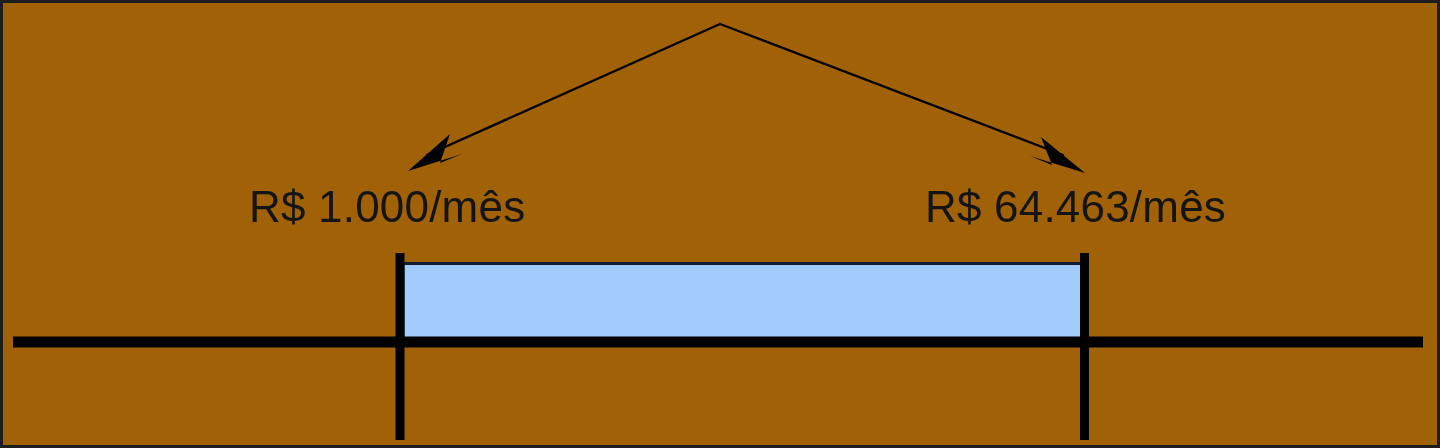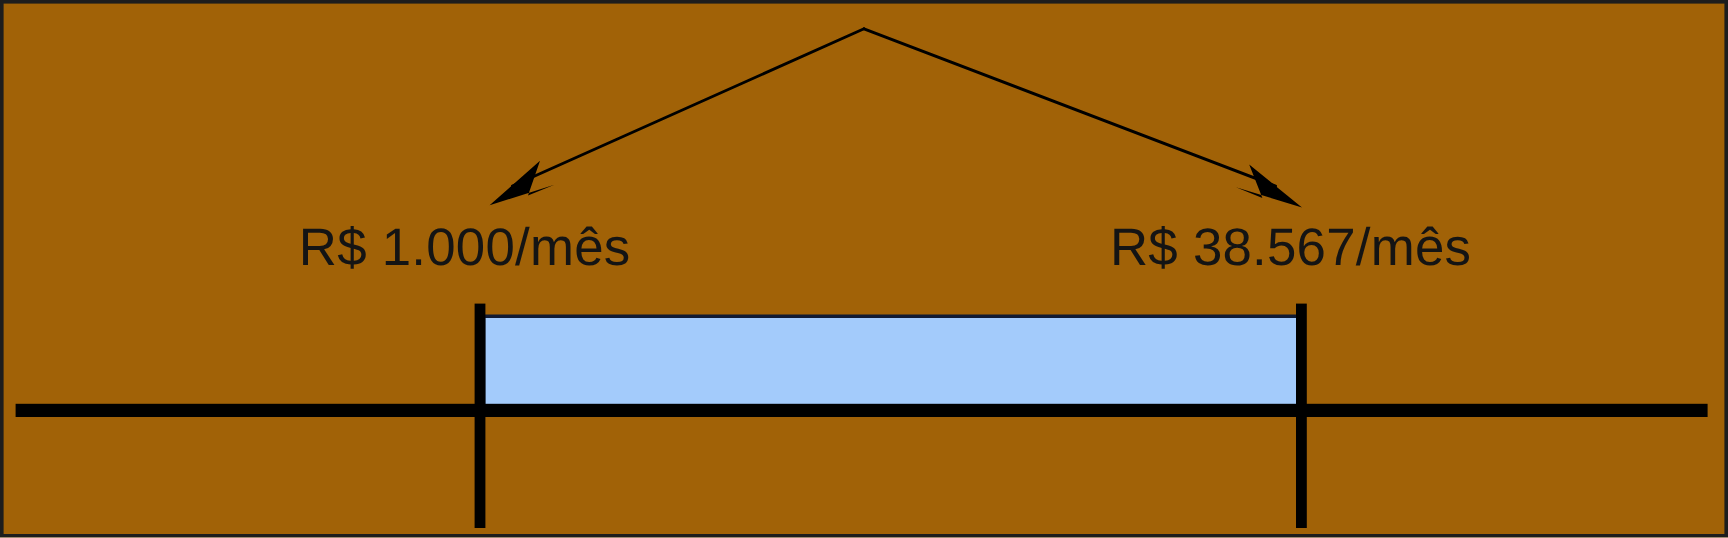--- a/index.html
+++ b/index.html
@@ -77,15 +77,15 @@
     </g>
 
     <rect x="10" y="333.5" width="1410" height="11" fill="#000000"></rect>
 
     <rect x="392.5" y="250" width="9" height="187" fill="#000000"></rect>
     <rect x="1077" y="250" width="9" height="187" fill="#000000"></rect>
   </svg>
 
   <div class="range-label" id="label-low">R$ 1.000/mês</div>
 
-  <div class="range-label" id="label-high">R$ 38.567/mês</div>
+  <div class="range-label" id="label-high">R$ 64.463/mês</div>
 
 </div>
 
 </body></html>

